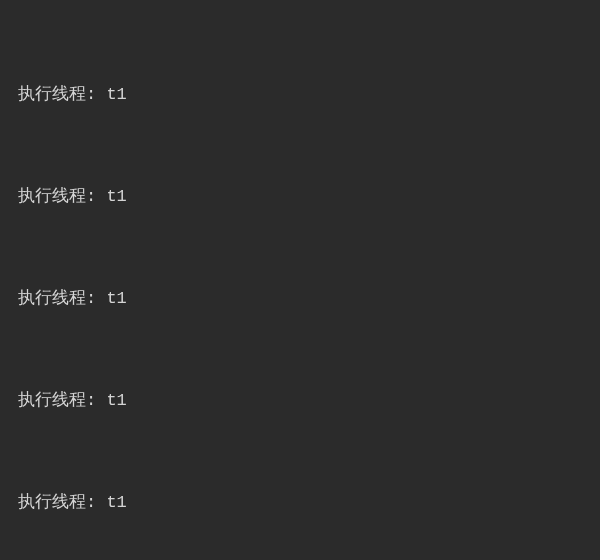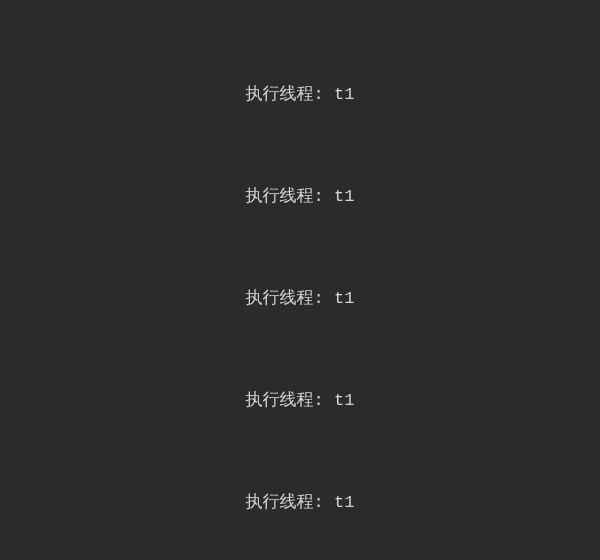--- a/index.html
+++ b/index.html
@@ -16,21 +16,20 @@
       height: 560px;
       padding: 10px 18px;
       line-height: 2.0;
       overflow: hidden;
     }
     .console-output {
       white-space: pre;
     }
     .console-line {
       display: block;
-      text-align: center;
     }
   </style>
 </head>
 <body>
 
 <div class="console-output">
   <span class="console-line">执行线程: t1</span>
   <span class="console-line">执行线程: t1</span>
   <span class="console-line">执行线程: t1</span>
   <span class="console-line">执行线程: t1</span>

